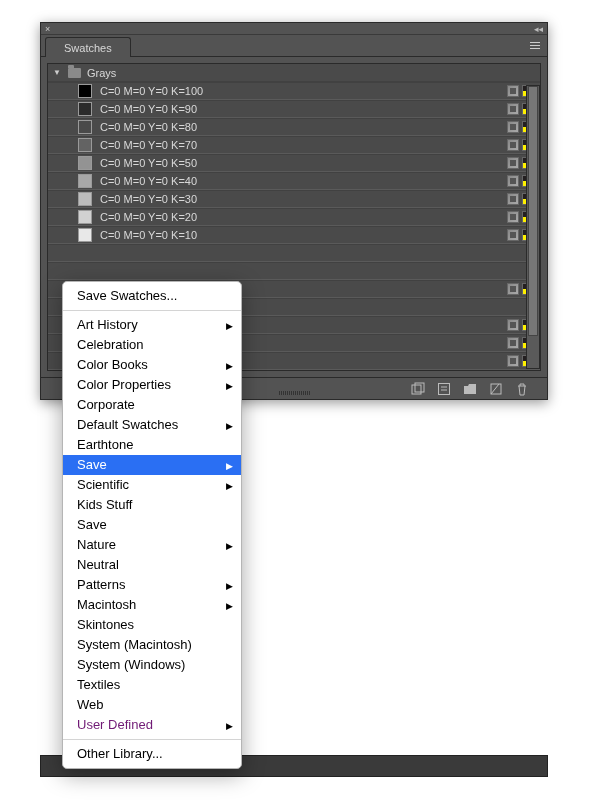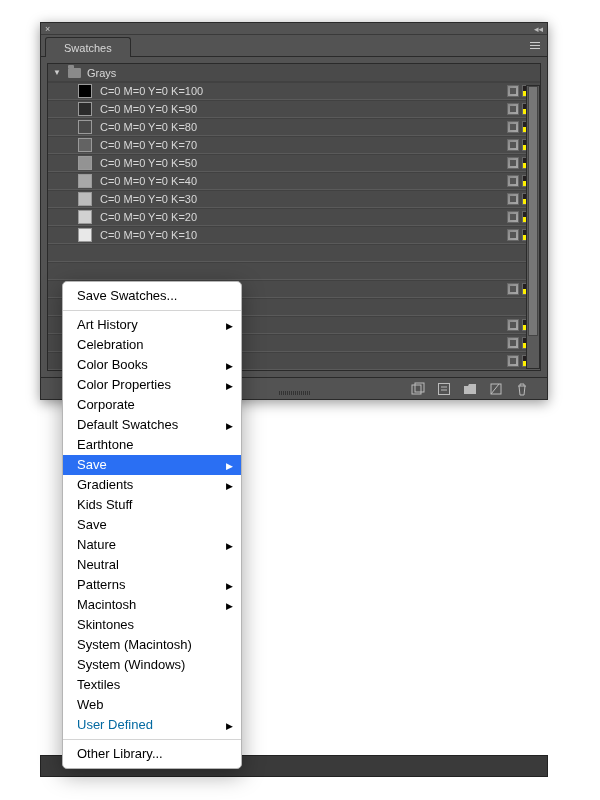--- a/index.html
+++ b/index.html
@@ -233,21 +233,21 @@
       right: 8px;
       top: 2px;
       font-size: 9px;
       color: #000;
     }
     .menu-item.highlight {
       background: #2a6ff3;
       color: #fff;
     }
     .menu-item.highlight.has-sub::after { color: #fff; }
-    .menu-item.disabled { color: #0369a1; }
+    .menu-item.disabled { color: #701a75; }
     .menu-sep {
       height: 1px;
       margin: 4px 0;
       background: #d4d4d4;
     }
   </style>
 </head>
 <body>
 
 <div class="panel">
@@ -433,21 +433,21 @@
   <div class="menu-sep"></div>
 
   <div class="menu-item has-sub">Art History</div>
     <div class="menu-item">Celebration</div>
     <div class="menu-item has-sub">Color Books</div>
     <div class="menu-item has-sub">Color Properties</div>
     <div class="menu-item">Corporate</div>
     <div class="menu-item has-sub">Default Swatches</div>
     <div class="menu-item">Earthtone</div>
     <div class="menu-item has-sub highlight">Save</div>
-    <div class="menu-item has-sub">Gradients</div>
+    <div class="menu-item has-sub">Scientific</div>
     <div class="menu-item">Kids Stuff</div>
     <div class="menu-item">Save</div>
     <div class="menu-item has-sub">Nature</div>
     <div class="menu-item">Neutral</div>
     <div class="menu-item has-sub">Patterns</div>
     <div class="menu-item has-sub">Macintosh</div>
     <div class="menu-item">Skintones</div>
     <div class="menu-item">System (Macintosh)</div>
     <div class="menu-item">System (Windows)</div>
     <div class="menu-item">Textiles</div>

